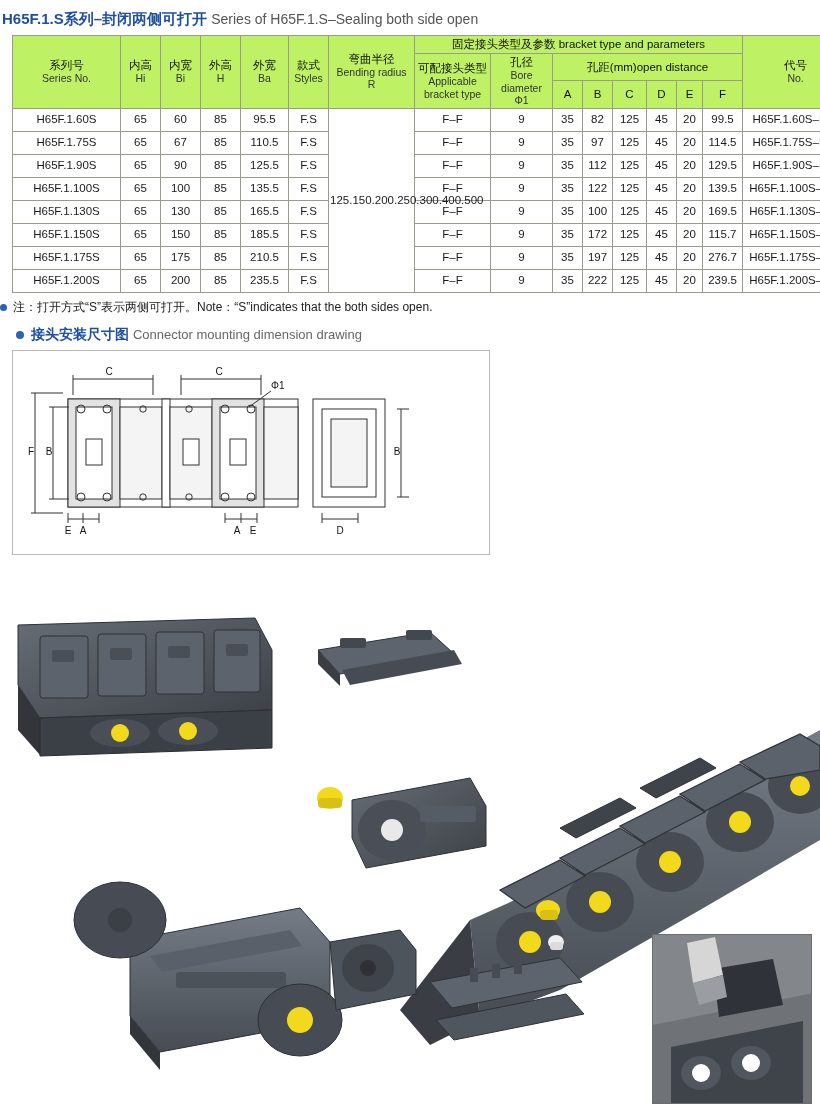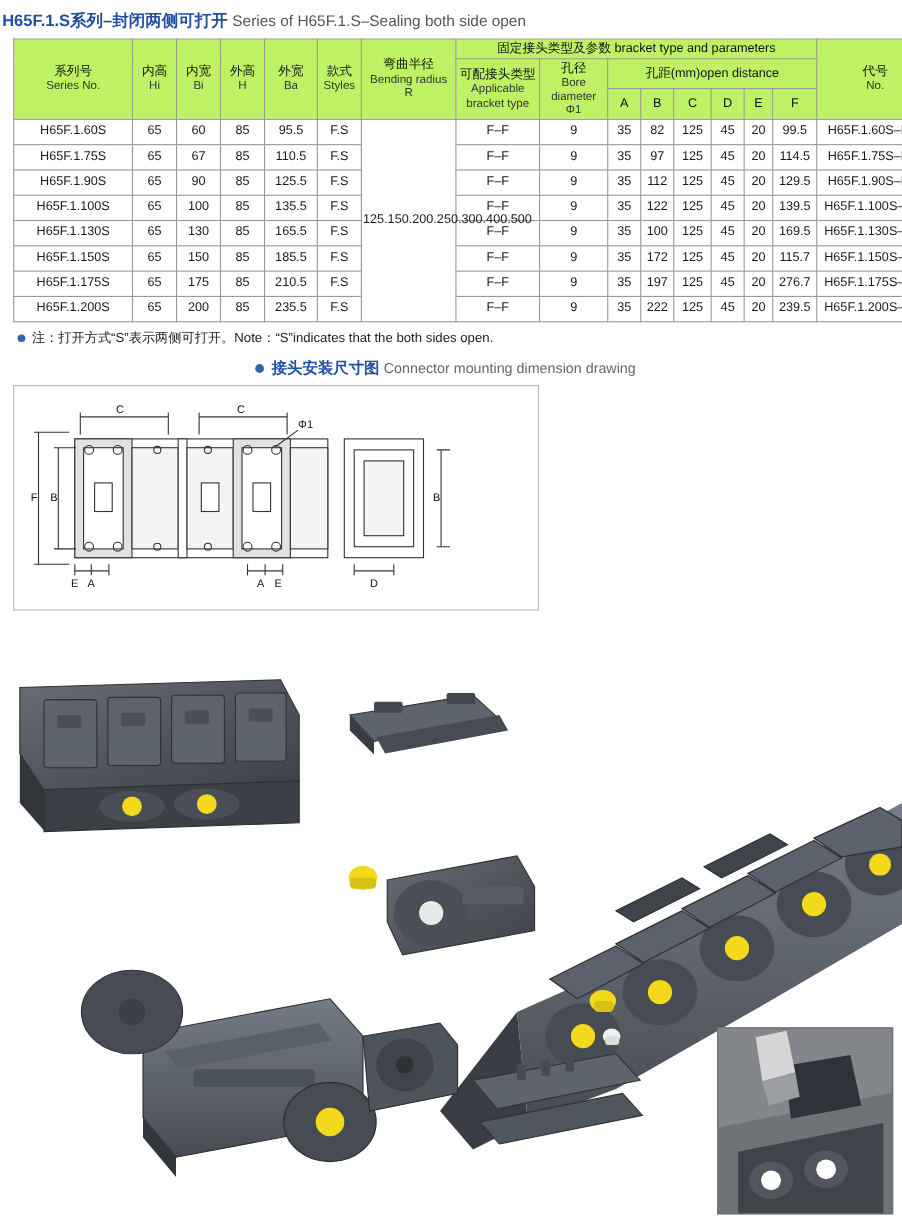--- a/index.html
+++ b/index.html
@@ -47,39 +47,38 @@
   }
   table.spec thead th .cn { display: block; }
   table.spec thead th .en { display: block; font-size: 10.5px; color: #333; text-align: center; }
   table.spec tbody td { height: 23px; background: #fff; }
   td.series { text-align: left; padding-left: 8px; }
   td.code { text-align: center; }
   .bend-cell { font-size: 12px; line-height: 1.6; }
 
   
   .note {
-    padding: 6px 14px 2px 16px;
+    padding: 6px 14px 2px 0;
     font-size: 12px;
     color: #222;
   }
   .note .bullet {
     display: inline-block;
     width: 7px; height: 7px;
     border-radius: 50%;
     background: #2d63b0;
     margin-right: 6px;
     vertical-align: middle;
   }
 
   
   .sec-head {
     padding: 8px 26px 4px 16px;
     font-size: 14px;
     white-space: nowrap;
-    text-align: center;
   }
   .sec-head .bullet {
     display: inline-block;
     width: 8px; height: 8px;
     border-radius: 50%;
     background: #2d63b0;
     margin-right: 7px;
     vertical-align: middle;
   }
   .sec-head .cn { color: #1f4fa3; font-weight: bold; }

